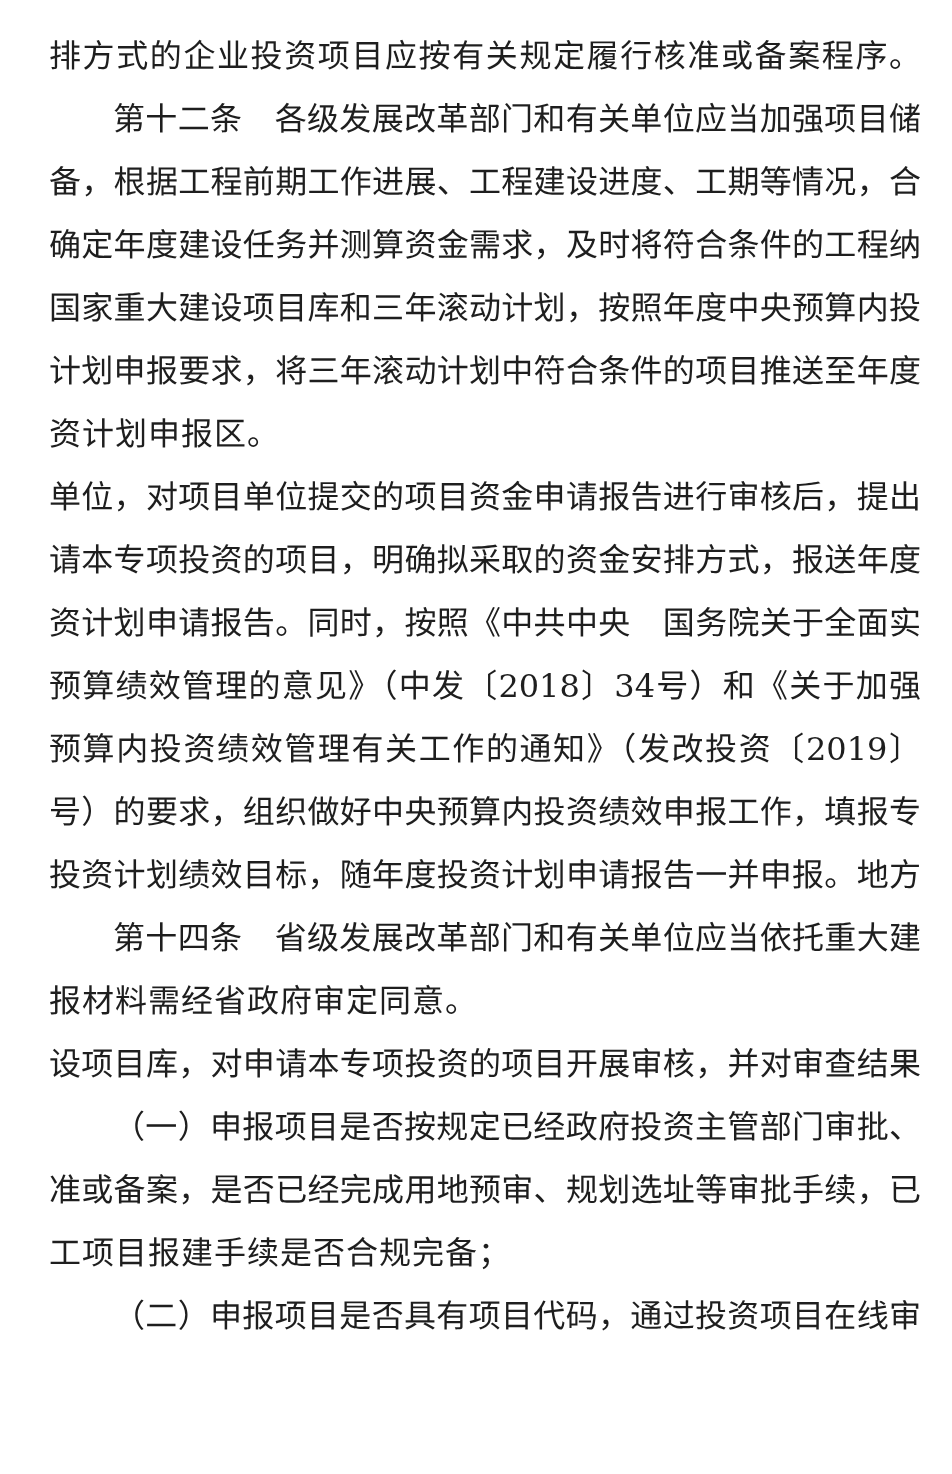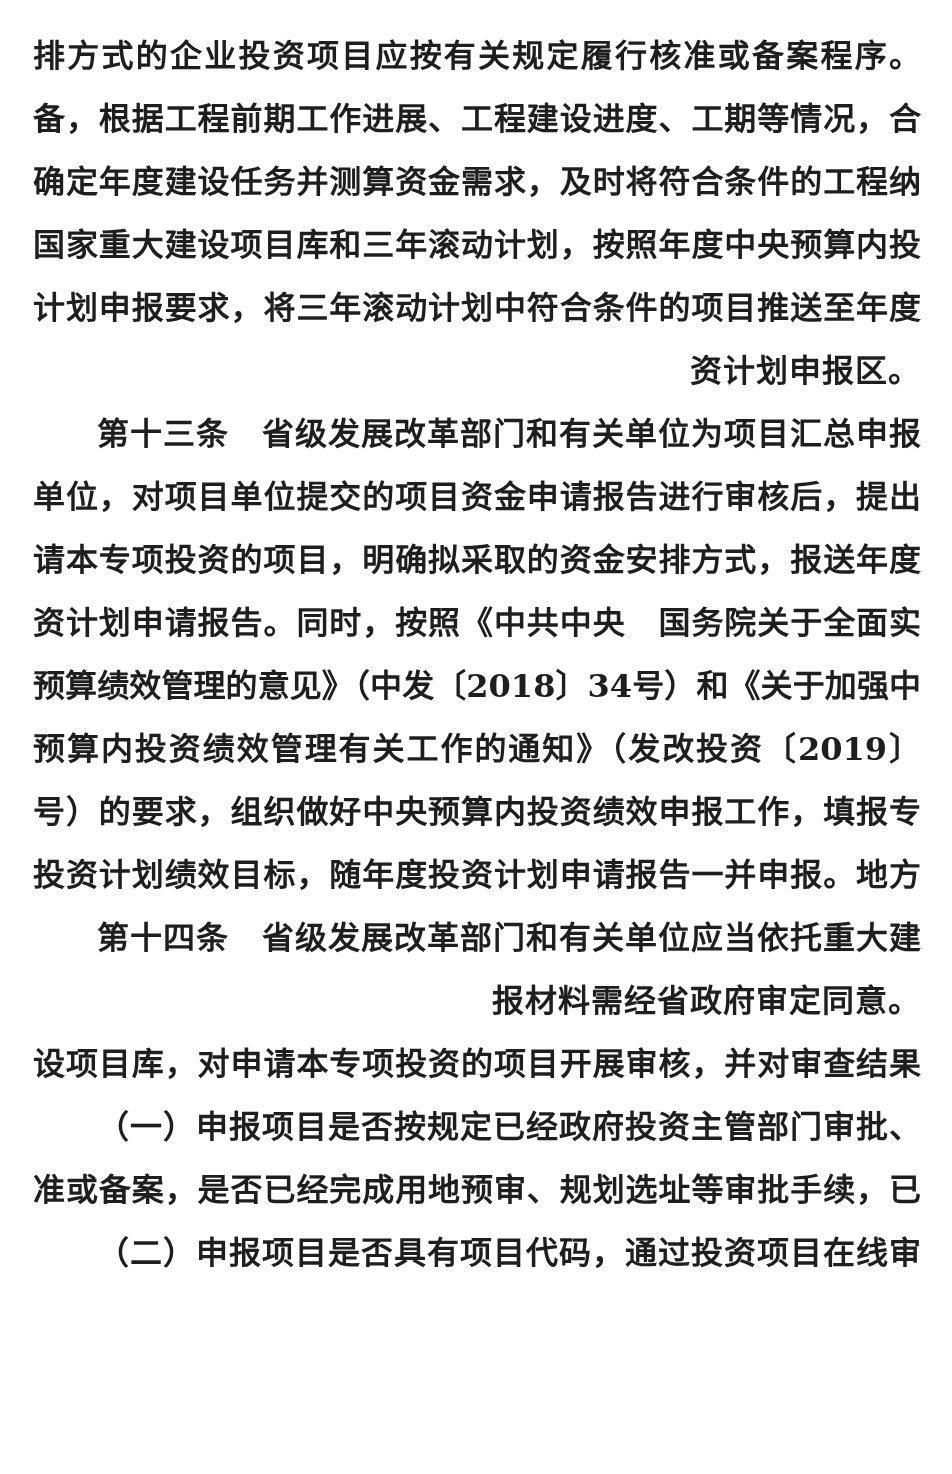--- a/index.html
+++ b/index.html
@@ -20,56 +20,58 @@
     padding: 25px 31px 0 33px;
     background: #ffffff;
   }
   .line {
     font-size: 32px;
     line-height: 63px;
     height: 63px;
     color: #1e1e1e;
     letter-spacing: 1px;
     overflow: hidden;
-    font-weight: 700;
+    font-weight: 400;
+    margin-left: 16px;
   }
   
   .line.j {
     text-align: justify;
     text-align-last: justify;
     text-justify: inter-character;
     letter-spacing: 0;
   }
   
   .line.short {
-    text-align: right;
+    text-align: left;
     white-space: nowrap;
   }
   
   .line.indent {
     padding-left: 64px;
   }
 </style>
 </head>
 <body>
 
 <div class="page">
   <div class="line j">排方式的企业投资项目应按有关规定履行核准或备案程序。</div>
+  <div class="line j indent">第十二条　各级发展改革部门和有关单位应当加强项目储</div>
   <div class="line j">备，根据工程前期工作进展、工程建设进度、工期等情况，合理</div>
   <div class="line j">确定年度建设任务并测算资金需求，及时将符合条件的工程纳入</div>
   <div class="line j">国家重大建设项目库和三年滚动计划，按照年度中央预算内投资</div>
   <div class="line j">计划申报要求，将三年滚动计划中符合条件的项目推送至年度投</div>
   <div class="line short">资计划申报区。</div>
-  <div class="line j indent">第十三条　省级发展改革部门和有关单位为项目汇总申报</div>
   <div class="line j">单位，对项目单位提交的项目资金申请报告进行审核后，提出申</div>
   <div class="line j">请本专项投资的项目，明确拟采取的资金安排方式，报送年度投</div>
   <div class="line j">资计划申请报告。同时，按照《中共中央　国务院关于全面实施</div>
   <div class="line j">预算绩效管理的意见》（中发〔2018〕34号）和《关于加强中央</div>
   <div class="line j">预算内投资绩效管理有关工作的通知》（发改投资〔2019〕220</div>
   <div class="line j">号）的要求，组织做好中央预算内投资绩效申报工作，填报专项</div>
   <div class="line j">投资计划绩效目标，随年度投资计划申请报告一并申报。地方申</div>
   <div class="line j indent">第十四条　省级发展改革部门和有关单位应当依托重大建</div>
   <div class="line short">报材料需经省政府审定同意。</div>
   <div class="line j">设项目库，对申请本专项投资的项目开展审核，并对审查结果和</div>
   <div class="line j indent">（一）申报项目是否按规定已经政府投资主管部门审批、核</div>
   <div class="line j">准或备案，是否已经完成用地预审、规划选址等审批手续，已开</div>
+  <div class="line short">工项目报建手续是否合规完备；</div>
   <div class="line j indent">（二）申报项目是否具有项目代码，通过投资项目在线审批</div>
 </div>
 
 </body></html>

